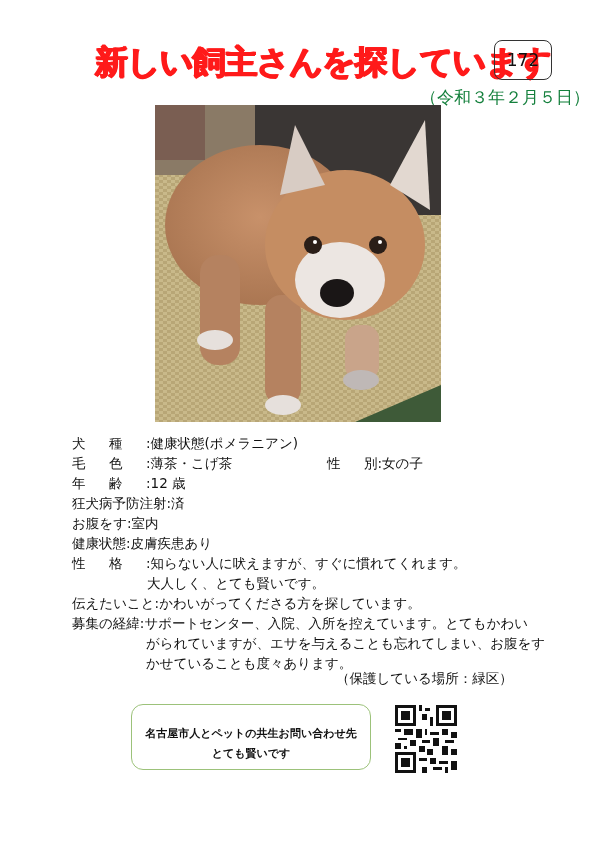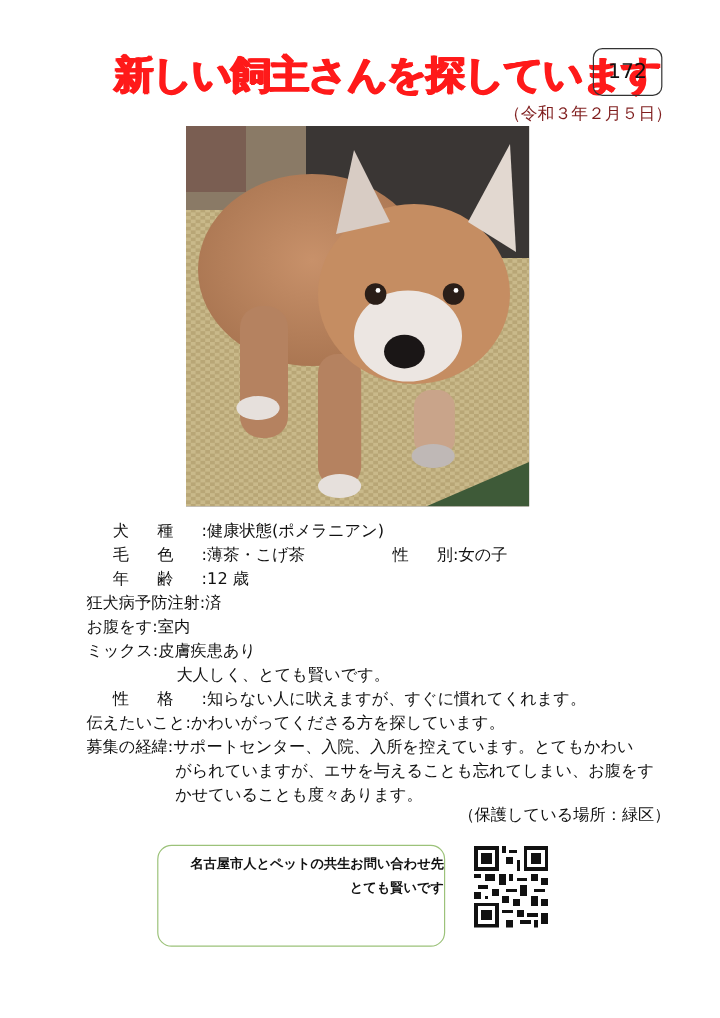--- a/index.html
+++ b/index.html
@@ -4,36 +4,36 @@
   <style>
     html, body { margin:0; padding:0; background:#ffffff; }
     body { width:600px; height:848px; position:relative; overflow:hidden;
            font-family:"DejaVu Sans", "Liberation Sans", sans-serif; color:#111; }
     .title { position:absolute; left:95px; top:40px; font-size:33px; font-weight:bold;
              color:#ff1a1a; letter-spacing:-1px; white-space:nowrap;
              text-shadow: 1px 0 0 #ff1a1a, -1px 0 0 #ff1a1a, 0 1px 0 #ff1a1a; }
     .number-box { position:absolute; left:494px; top:40px; width:56px; height:38px;
                   border:1.5px solid #333; border-radius:8px; display:flex;
                   align-items:center; justify-content:center; font-size:17px; color:#111; }
-    .date { position:absolute; left:420px; top:86px; font-size:14px; color:#7f1d1d; white-space:nowrap; }
+    .date { position:absolute; left:420px; top:86px; font-size:17px; color:#15803d; white-space:nowrap; }
     .photo { position:absolute; left:155px; top:105px; width:286px; height:317px; overflow:hidden;
              background:#6a6258; }
     .photo svg { display:block; }
     .info { position:absolute; left:72px; top:433px; font-size:13.5px; line-height:20px; color:#111; }
     .row { white-space:nowrap; position:relative; height:20px; }
-    .lbl2 { display:inline-block; width:74px;margin-left:22px; }
+    .lbl2 { display:inline-block; width:74px; }
     .lbl2 .a { display:inline-block; width:37px; }
     .gender { position:absolute; left:255px; top:0; }
     .gender .a { display:inline-block; width:37px; }
     .indent { padding-left:75px; }
     .indent2 { padding-left:74px; }
-    .location { position:absolute; left:336px; top:670px; font-size:13.5px; white-space:nowrap;margin-left:46px; }
-    .contact { position:absolute; left:131px; top:704px; width:240px; height:85px;
-               border:1.5px solid #9cc27a; border-radius:12px; text-align:right;
-               font-size:11px; font-weight:bold; line-height:20px; padding-top:5px; box-sizing:border-box; }
+    .location { position:absolute; left:336px; top:670px; font-size:13.5px; white-space:nowrap; }
+    .contact { position:absolute; left:131px; top:704px; width:240px; height:66px;
+               border:1.5px solid #9cc27a; border-radius:12px; text-align:center;
+               font-size:11px; font-weight:bold; line-height:20px; padding-top:19px; box-sizing:border-box; }
     .qr { position:absolute; left:395px; top:705px; width:62px; height:68px; }
   </style>
 </head>
 <body>
 
 <div class="title">新しい飼主さんを探しています</div>
 <div class="number-box">172</div>
 <div class="date">（令和３年２月５日）</div>
 
 <div class="photo" title="Photo of a small tan and gray Pomeranian-mix dog standing on a tatami mat">
@@ -86,26 +86,26 @@
   <div class="row">
     <span class="lbl2"><span class="a">年</span><span>齢</span></span><span>:</span><span>12 歳</span>
   </div>
   <div class="row">
     <span>狂犬病予防注射</span><span>:</span><span>済</span>
   </div>
   <div class="row">
     <span>お腹をす</span><span>:</span><span>室内</span>
   </div>
   <div class="row">
-    <span>ミックス</span><span>:</span><span>皮膚疾患あり</span>
+    <span>健康状態</span><span>:</span><span>皮膚疾患あり</span>
   </div>
-  <div class="row indent">大人しく、とても賢いです。</div>
   <div class="row">
     <span class="lbl2"><span class="a">性</span><span>格</span></span><span>:</span><span>知らない人に吠えますが、すぐに慣れてくれます。</span>
   </div>
+  <div class="row indent">大人しく、とても賢いです。</div>
   <div class="row">
     <span>伝えたいこと</span><span>:</span><span>かわいがってくださる方を探しています。</span>
   </div>
   <div class="row">
     <span>募集の経緯</span><span>:</span><span>サポートセンター、入院、入所を控えています。とてもかわい</span>
   </div>
   <div class="row indent2">がられていますが、エサを与えることも忘れてしまい、お腹をす</div>
   <div class="row indent2">かせていることも度々あります。</div>
 </div>
 

